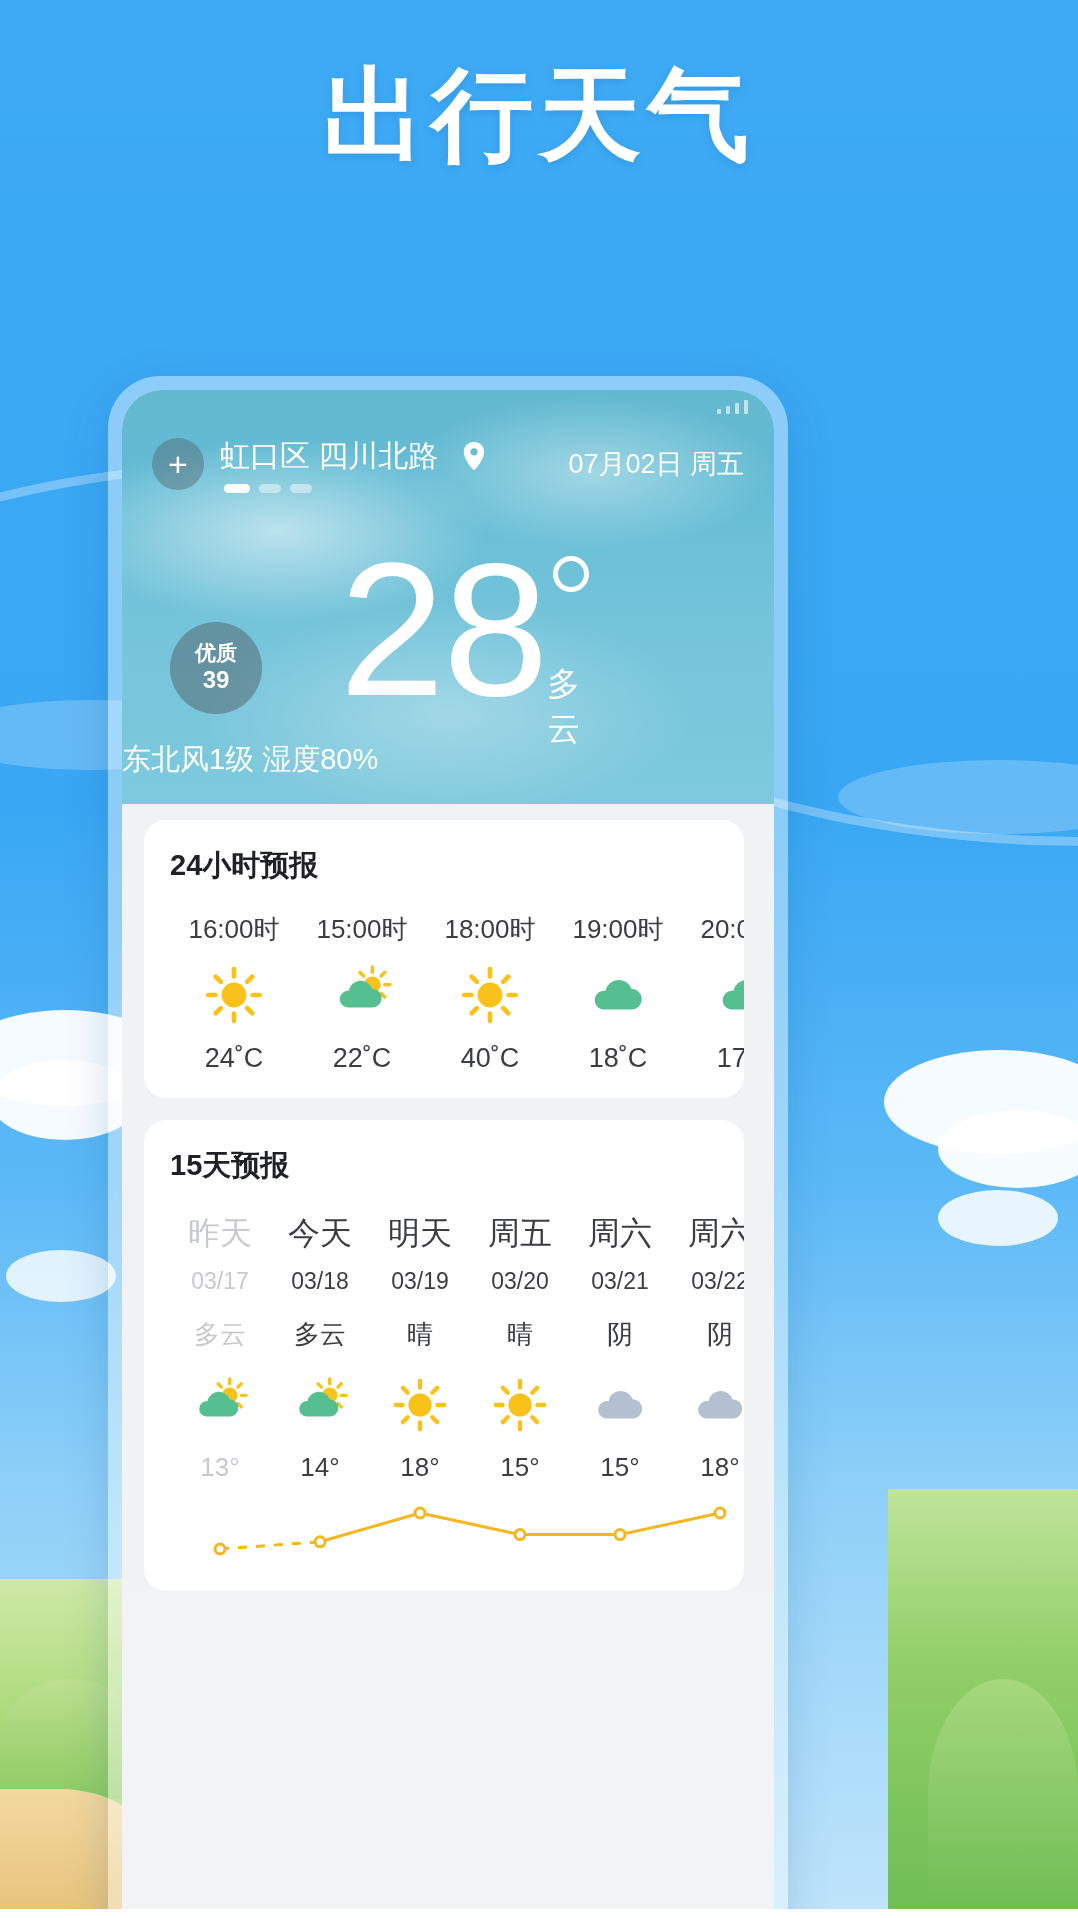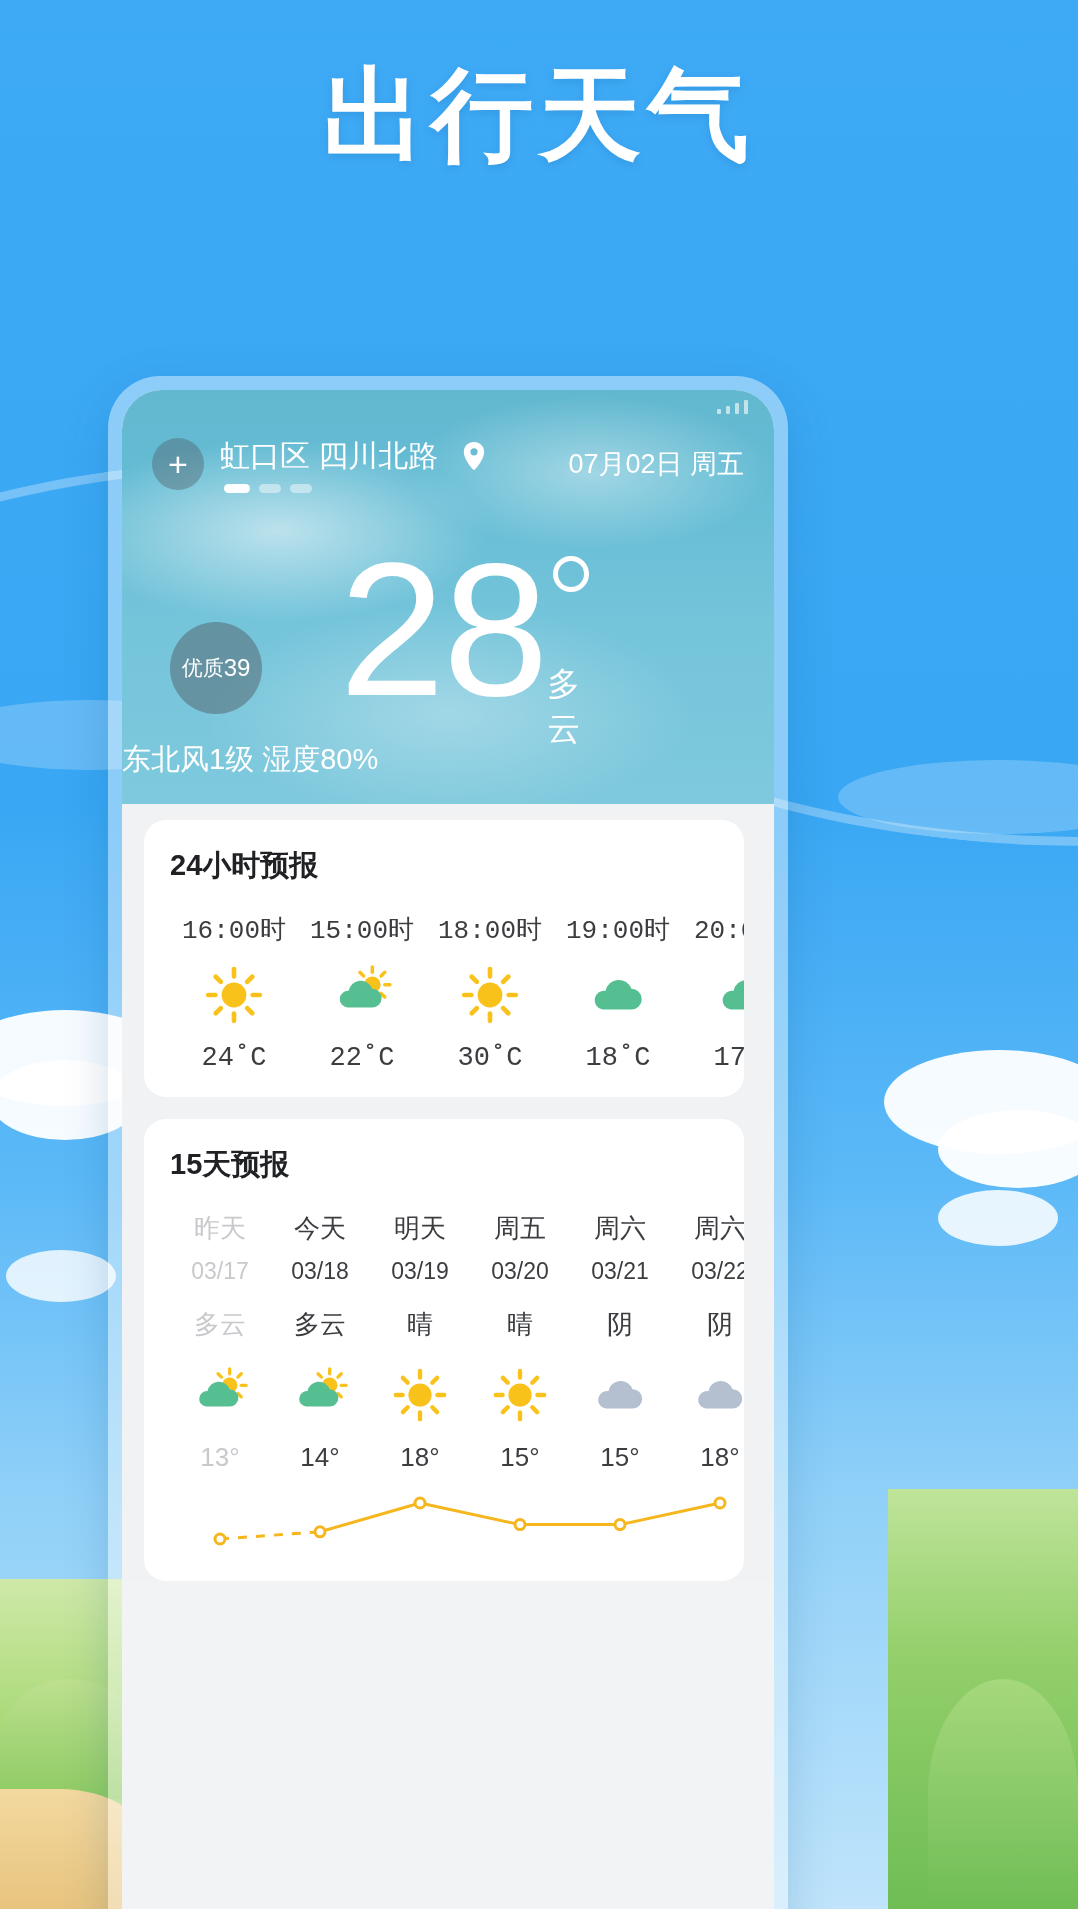--- a/index.html
+++ b/index.html
@@ -138,22 +138,23 @@
   .date-txt {
     margin-left: auto;
     color: #ffffff; font-size: 27px; white-space: nowrap;
   }
 
   .aqi {
     position: absolute; left: 48px; top: 232px;
     width: 92px; height: 92px; border-radius: 50%;
     background: rgba(85,100,110,0.52);
     color: #ffffff;
-    display: flex; flex-direction: row; align-items: center; justify-content: center;
+    display: flex; flex-direction: column; align-items: center; justify-content: center;
     line-height: 1.18;
+    font-weight: bold;
   }
   .aqi .lvl { font-size: 21px; }
   .aqi .val { font-size: 24px; }
 
   .temp-block {
     position: absolute; left: 0; right: 0; top: 152px;
     display: flex; justify-content: center; padding-left: 32px;
   }
   .temp-inner { position: relative; display: flex; align-items: flex-start; }
   .temp-num {
@@ -179,32 +180,32 @@
     background: #ffffff; border-radius: 22px;
     margin: 0 22px 22px 22px;
     padding: 26px 0 24px 0;
     overflow: hidden;
   }
   .card-title {
     font-size: 29px; font-weight: bold; color: #202124;
     padding: 0 26px; margin-bottom: 26px;
   }
 
-  .hours { display: flex; padding-left: 26px; font-family: Liberation Mono, monospace; }
+  .hours { display: flex; padding-left: 26px; }
   .hour-col {
     flex: none; width: 128px; text-align: center;
   }
   .hour-t { font-size: 26px; color: #3b3d40; }
   .hour-ic { height: 96px; display:flex; align-items:center; justify-content:center; }
   .hour-d { font-size: 27px; color: #3b3d40; }
 
   .days { display: flex; padding-left: 26px; }
   .day-col { flex: none; width: 100px; text-align: center; }
   .day-col.past .d-wk, .day-col.past .d-dt, .day-col.past .d-cd, .day-col.past .d-tp { color: #c7c9cc; }
-  .d-wk { font-size: 26px; color: #3b3d40; }
+  .d-wk { font-size: 32px; color: #3b3d40; }
   .d-dt { font-size: 23px; color: #3b3d40; margin-top: 12px; }
   .d-cd { font-size: 26px; color: #3b3d40; margin-top: 22px; }
   .d-ic { height: 86px; display:flex; align-items:center; justify-content:center; margin-top: 10px; }
   .d-tp { font-size: 26px; color: #3b3d40; margin-top: 4px; }
   .curve-wrap { margin-top: 10px; padding-left: 26px; }
 </style>
 </head>
 <body>
 
 <div id="app">
@@ -337,21 +338,21 @@
                       <line x1="42.72792206135786" y1="42.72792206135786" x2="47.67766952966369" y2="47.67766952966369" stroke="#f9c21b" stroke-width="4.5" stroke-linecap="round"></line>
                       <line x1="30" y1="48" x2="30" y2="55" stroke="#f9c21b" stroke-width="4.5" stroke-linecap="round"></line>
                       <line x1="17.272077938642145" y1="42.72792206135786" x2="12.322330470336315" y2="47.67766952966369" stroke="#f9c21b" stroke-width="4.5" stroke-linecap="round"></line>
                       <line x1="12" y1="30.000000000000004" x2="5" y2="30.000000000000004" stroke="#f9c21b" stroke-width="4.5" stroke-linecap="round"></line>
                       <line x1="17.27207793864214" y1="17.272077938642145" x2="12.322330470336308" y2="12.322330470336315" stroke="#f9c21b" stroke-width="4.5" stroke-linecap="round"></line>
                       <line x1="29.999999999999996" y1="12" x2="29.999999999999996" y2="5" stroke="#f9c21b" stroke-width="4.5" stroke-linecap="round"></line>
                       <line x1="42.72792206135785" y1="17.27207793864214" x2="47.67766952966369" y2="12.322330470336308" stroke="#f9c21b" stroke-width="4.5" stroke-linecap="round"></line>
       </g>
                   </svg>
                 </div>
-    <div class="hour-d">30˚C</div>
+    <div class="hour-d">40˚C</div>
   </div>
   <div class="hour-col">
     <div class="hour-t">19:00时</div>
     <div class="hour-ic">
                   <svg width="62" height="62" viewBox="0 0 60 60">
       <path d="M15 44h28a10 10 0 0 0 0-20 13 13 0 0 0-25 2 9 9 0 0 0-3 18z" fill="#56bf92"></path>
                   </svg>
                 </div>
     <div class="hour-d">18˚C</div>
   </div>

